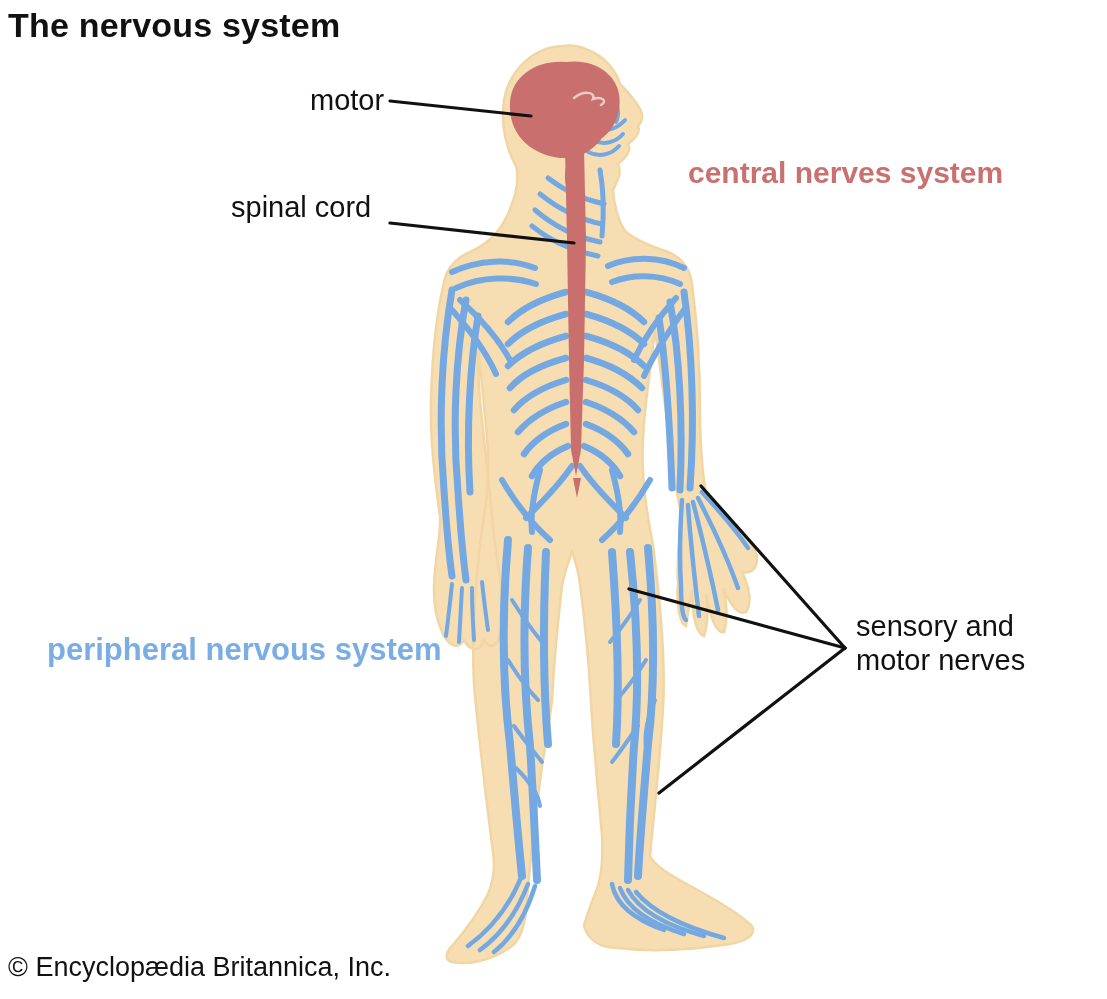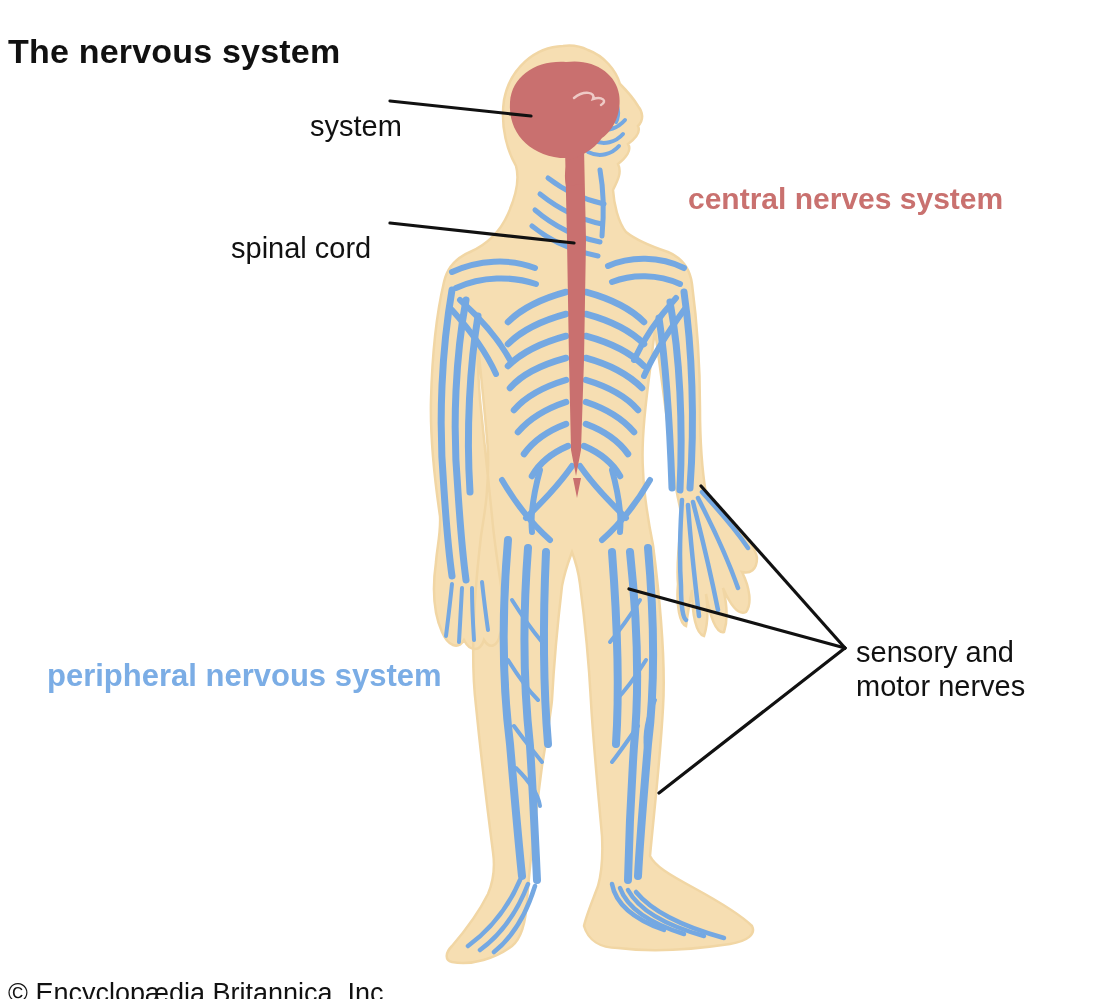--- a/index.html
+++ b/index.html
@@ -18,34 +18,33 @@
   .fig-svg {
     position: absolute;
     left: 0; top: 0;
     width: 1107px;
     height: 999px;
   }
   .label {
     position: absolute;
     color: var(--text);
     white-space: nowrap;
-    margin-top: 26px;
   }
   .title {
     left: 8px; top: 6px;
     font-size: 34px;
     font-weight: bold;
     letter-spacing: 0.2px;
   }
   .lbl-brain {
     left: 310px; top: 84px;
     font-size: 29px;
   }
   .lbl-spinal {
-    left: 231px; top: 206px;
+    left: 231px; top: 191px;
     font-size: 29px;
   }
   .lbl-cns {
     left: 688px; top: 156px;
     font-size: 30px;
     font-weight: bold;
     color: var(--central-label);
   }
   .lbl-pns {
     left: 47px; top: 632px;
@@ -270,20 +269,20 @@
     <g>
       <line class="callout" x1="390" y1="101" x2="531" y2="116"></line>
       <line class="callout" x1="390" y1="223" x2="574" y2="243"></line>
       <line class="callout" x1="845" y1="648" x2="701" y2="486"></line>
       <line class="callout" x1="845" y1="648" x2="629" y2="589"></line>
       <line class="callout" x1="845" y1="648" x2="659" y2="793"></line>
     </g>
   </svg>
 
   <div class="label title">The nervous system</div>
-  <div class="label lbl-brain">system</div>
+  <div class="label lbl-brain">motor</div>
   <div class="label lbl-spinal">spinal cord</div>
   <div class="label lbl-cns">central nerves system</div>
   <div class="label lbl-pns">peripheral nervous system</div>
   <div class="label lbl-sensory">sensory and motor nerves</div>
   <div class="label credit">© Encyclopædia Britannica, Inc.</div>
 
 </div>
 
 </body></html>

